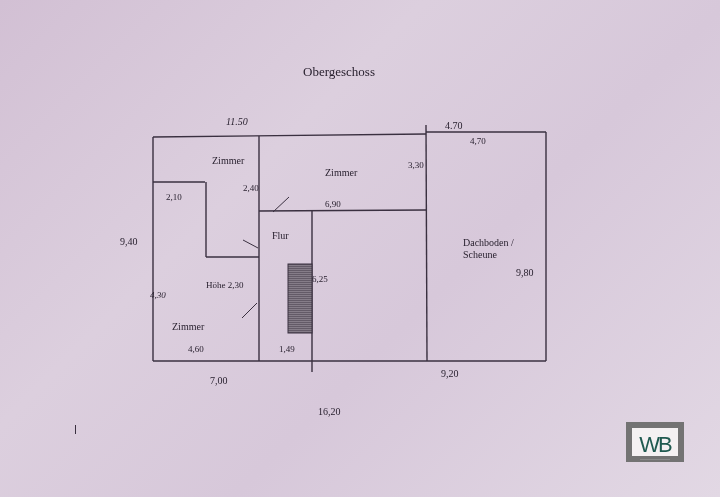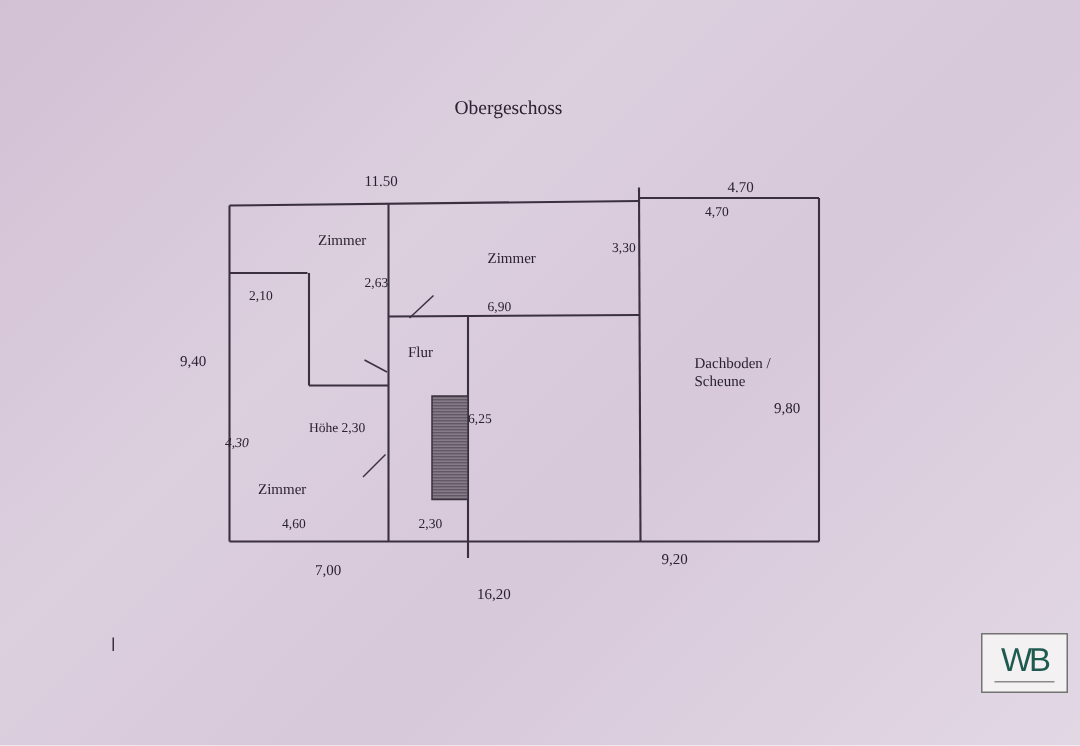--- a/index.html
+++ b/index.html
@@ -8,22 +8,22 @@
     background: linear-gradient(135deg, #d2c0d4 0%, #dccfde 35%, #d7c8da 60%, #e2d8e4 100%);
     font-family: "Liberation Serif", "DejaVu Serif", serif;
     color:#2a2230;
   }
   .lbl { position:absolute; font-size:11px; white-space:nowrap; line-height:1; }
   .lbl.sm { font-size:9px; }
   .lbl.md { font-size:10px; }
   .title { position:absolute; left:303px; top:64px; font-size:13px; }
   svg.plan { position:absolute; left:0; top:0; }
   .logo {
-    position:absolute; left:654px; top:422px; width:58px; height:40px;
-    background:#f4f1f2; border:1px solid #737373; box-sizing:border-box;
+    position:absolute; left:626px; top:422px; width:58px; height:40px;
+    background:#f4f1f2; border:6px solid #737373; box-sizing:border-box;
   }
   .logo-mark {
     position:absolute; left:0; right:0; top:6px; text-align:center;
     font-family:"Liberation Sans", "DejaVu Sans", sans-serif;
     font-size:22px; letter-spacing:-2px; color:#1f5a50; line-height:1;
   }
   .logo-sub {
     position:absolute; left:8px; right:8px; top:31px; height:1px; background:#8a8a8a;
   }
   .mark { position:absolute; left:75px; top:425px; width:1px; height:9px; background:#3a3040; }
@@ -68,36 +68,36 @@
   </svg>
 
   <div class="lbl md" style="left:212px;top:156px;">Zimmer</div>
   <div class="lbl md" style="left:325px;top:168px;">Zimmer</div>
   <div class="lbl md" style="left:172px;top:322px;">Zimmer</div>
   <div class="lbl md" style="left:272px;top:231px;">Flur</div>
   <div class="lbl md" style="left:463px;top:238px;">Dachboden /</div>
   <div class="lbl md" style="left:463px;top:250px;">Scheune</div>
   <div class="lbl sm" style="left:196px;top:281px;margin-left:10px;">Höhe 2,30</div>
 
-  <div class="lbl md" style="left:243px;top:117px;">11.50</div>
-  <div class="lbl md" style="left:485px;top:121px;">4.70</div>
+  <div class="lbl md" style="left:226px;top:117px;font-style:italic;">11.50</div>
+  <div class="lbl md" style="left:445px;top:121px;">4.70</div>
   <div class="lbl sm" style="left:470px;top:137px;">4,70</div>
   <div class="lbl md" style="left:120px;top:237px;">9,40</div>
   <div class="lbl sm" style="left:166px;top:193px;">2,10</div>
-  <div class="lbl sm" style="left:243px;top:184px;">2,63</div>
+  <div class="lbl sm" style="left:243px;top:184px;">2,40</div>
   <div class="lbl sm" style="left:408px;top:161px;">3,30</div>
   <div class="lbl sm" style="left:325px;top:200px;">6,90</div>
   <div class="lbl sm" style="left:150px;top:291px;font-style:italic;">4,30</div>
   <div class="lbl sm" style="left:188px;top:345px;text-align:right;">4,60</div>
   <div class="lbl sm" style="left:264px;top:275px;padding-left:48px;">6,25</div>
-  <div class="lbl sm" style="left:279px;top:345px;">2,30</div>
+  <div class="lbl sm" style="left:279px;top:345px;">1,49</div>
   <div class="lbl md" style="left:516px;top:268px;">9,80</div>
   <div class="lbl md" style="left:210px;top:376px;">7,00</div>
   <div class="lbl md" style="left:441px;top:369px;">9,20</div>
-  <div class="lbl md" style="left:318px;top:392px;font-family:Liberation Serif, serif;">16,20</div>
+  <div class="lbl md" style="left:318px;top:407px;font-family:Liberation Serif, serif;">16,20</div>
 
   <div class="mark"></div>
 
   <div class="logo">
     <div class="logo-mark">WB</div>
     <div class="logo-sub"></div>
   </div>
 
 </div>
 

